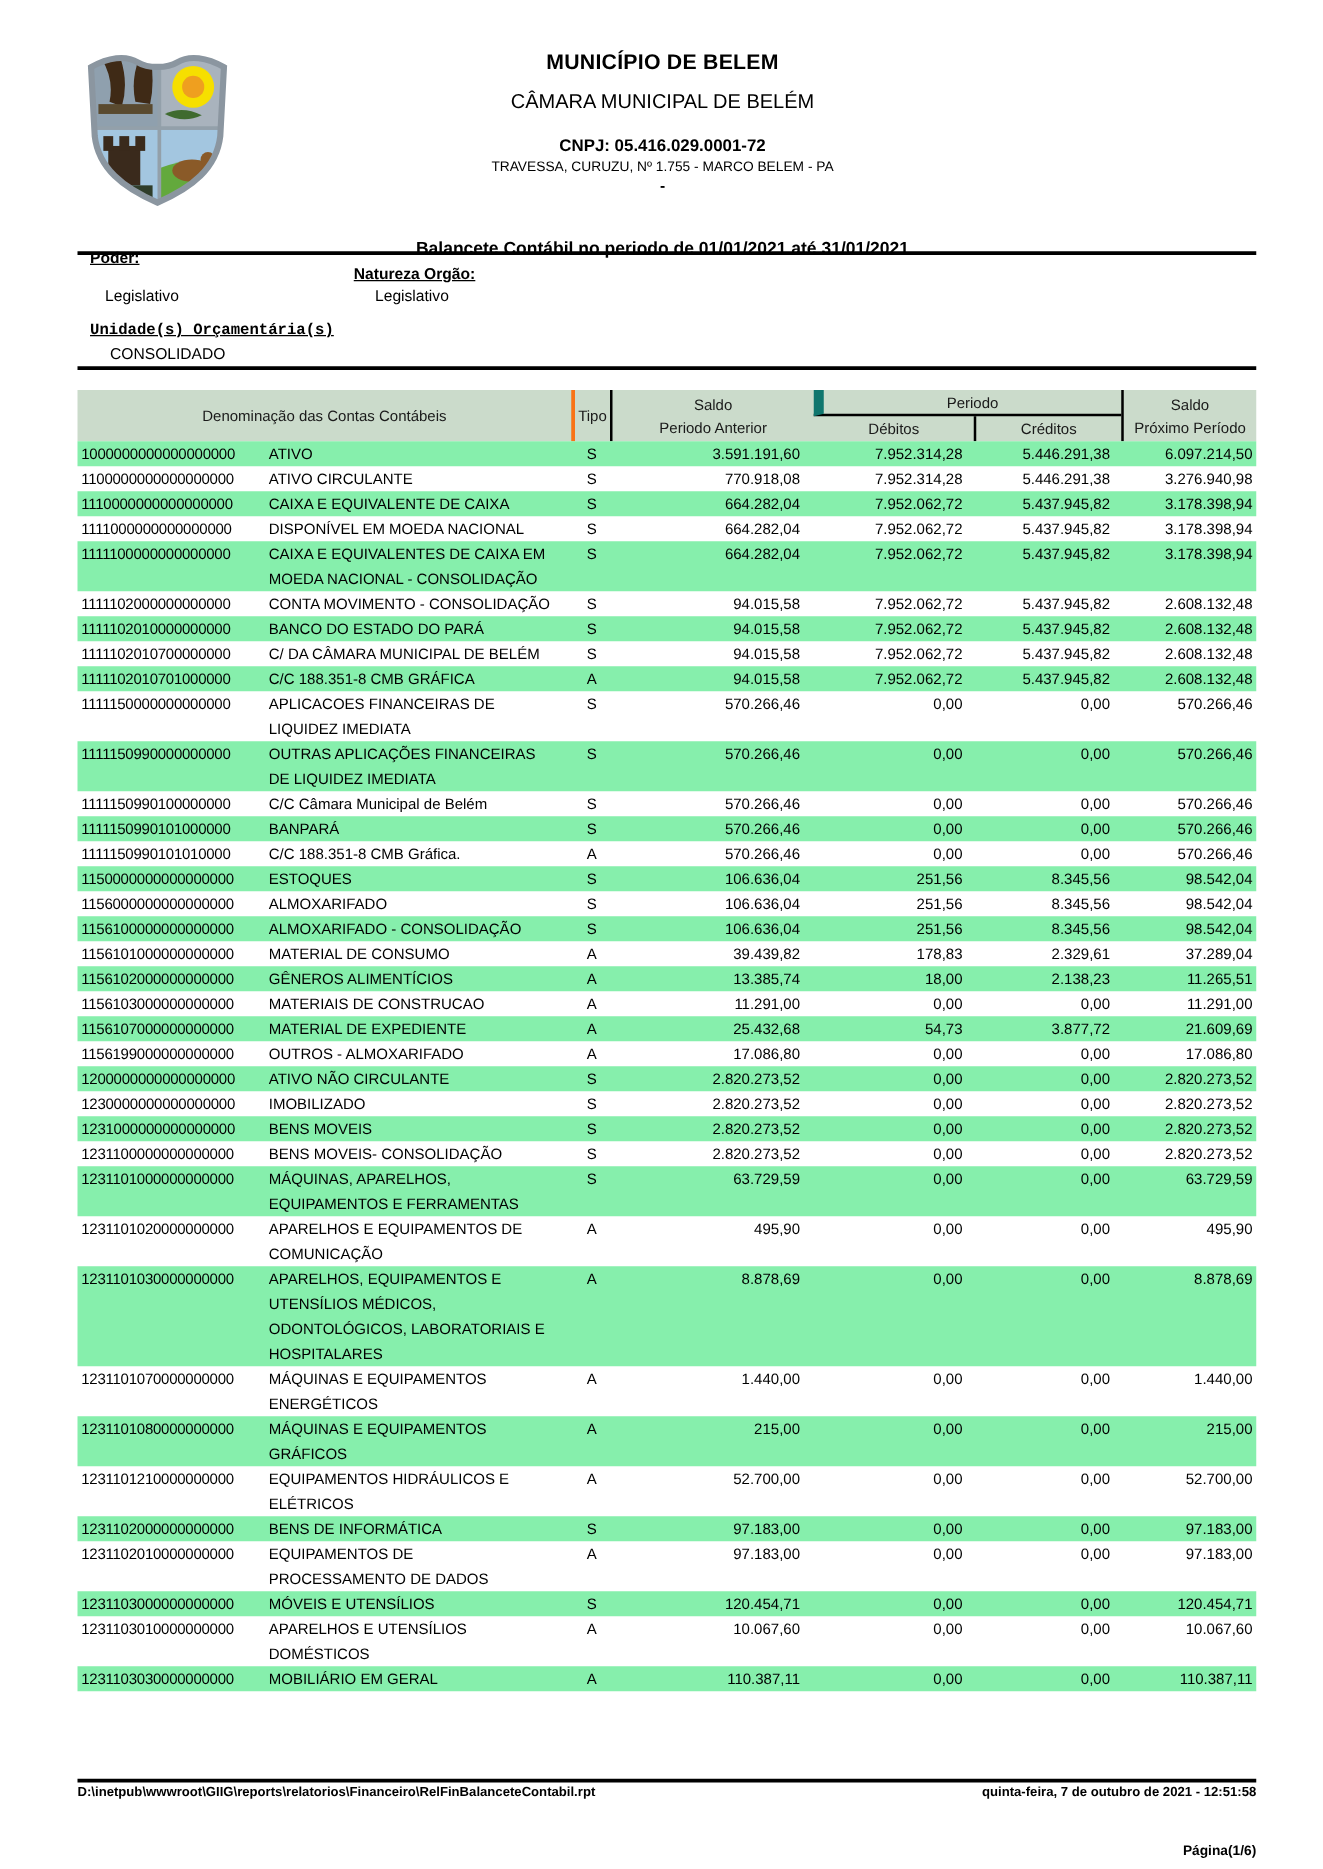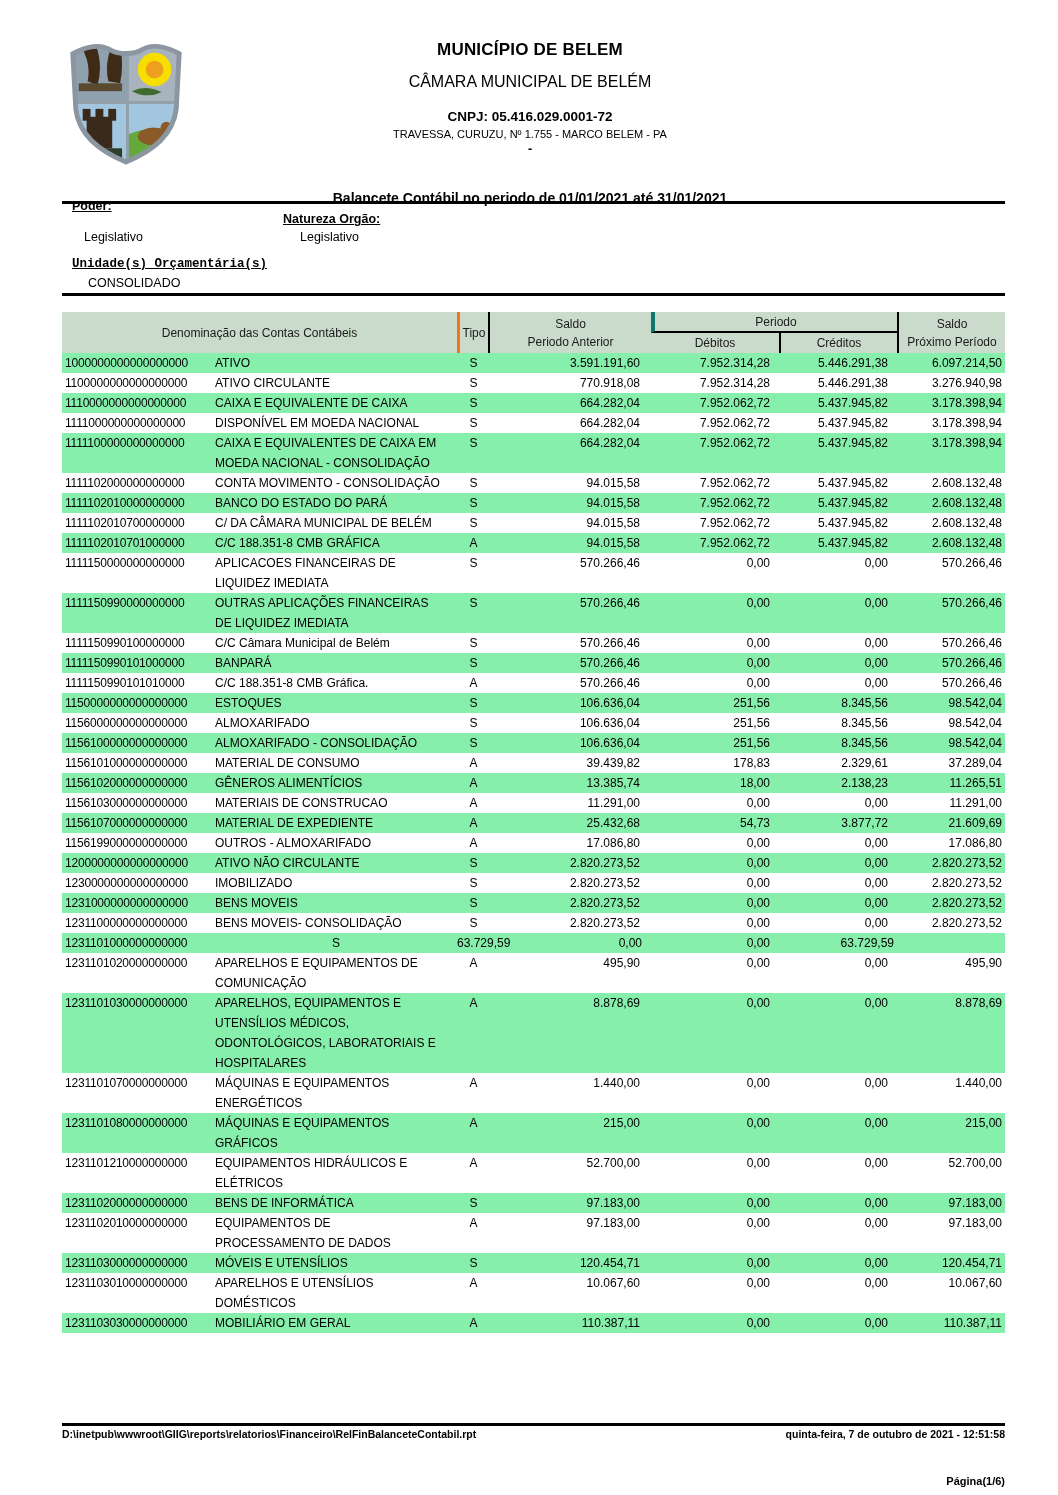--- a/index.html
+++ b/index.html
@@ -35,21 +35,21 @@
   .unidade-val  { left:88px;  top:276px; }
 
   
   .thead { position:absolute; left:62px; top:312px; width:943px; height:41px;
            background:#cbdbcb; font-size:12px; color:#1a1a1a; }
   .thead .hcell { position:absolute; display:flex; align-items:center; justify-content:center; text-align:center; }
   .hc-denom { left:0;   top:0; width:395px; height:41px;border-radius:13px; }
   .hc-tipo  { left:395px; top:0; width:33px; height:41px; border-left:3px solid #f97316; border-right:2px solid #000; }
   .hc-saldo1{ left:428px; top:0; width:161px; height:41px; flex-direction:column; }
   .hc-saldo1 span, .hc-saldo2 span { display:block; line-height:18px; }
-  .hc-pergrp{ left:589px; top:0; width:246px; height:21px; border-left:4px solid #0f766e; border-bottom:2px solid #000; }
+  .hc-pergrp{ left:589px; top:0; width:246px; height:21px; border-left:8px solid #0f766e; border-bottom:2px solid #000; }
   .hc-deb   { left:589px; top:21px; width:128px; height:20px; }
   .hc-cred  { left:717px; top:21px; width:118px; height:20px; border-left:2px solid #000; }
   .hc-saldo2{ left:835px; top:0; width:108px; height:41px; border-left:2px solid #000; flex-direction:column; }
 
   .tbody { position:absolute; left:62px; top:353px; width:943px; font-size:12px; }
   .trow { display:grid; grid-template-columns:153px 242px 33px 161px 128px 118px 108px;
           line-height:20px; align-items:start; }
   .trow.alt { background:#86efac; }
   .cell { padding-top:0; }
   .cell.code { padding-left:3px; letter-spacing:-0.2px; white-space:nowrap; }
@@ -372,20 +372,21 @@
         <div class="cell code">1231100000000000000</div>
         <div class="cell name">BENS MOVEIS- CONSOLIDAÇÃO</div>
         <div class="cell tipo">S</div>
         <div class="cell num saldo">2.820.273,52</div>
         <div class="cell num deb">0,00</div>
         <div class="cell num cred">0,00</div>
         <div class="cell num prox">2.820.273,52</div>
       </div>
       <div class="trow alt">
         <div class="cell code">1231101000000000000</div>
+        <div class="cell name">MÁQUINAS, APARELHOS, EQUIPAMENTOS E FERRAMENTAS</div>
         <div class="cell tipo">S</div>
         <div class="cell num saldo">63.729,59</div>
         <div class="cell num deb">0,00</div>
         <div class="cell num cred">0,00</div>
         <div class="cell num prox">63.729,59</div>
       </div>
       <div class="trow">
         <div class="cell code">1231101020000000000</div>
         <div class="cell name">APARELHOS E EQUIPAMENTOS DE COMUNICAÇÃO</div>
         <div class="cell tipo">A</div>

